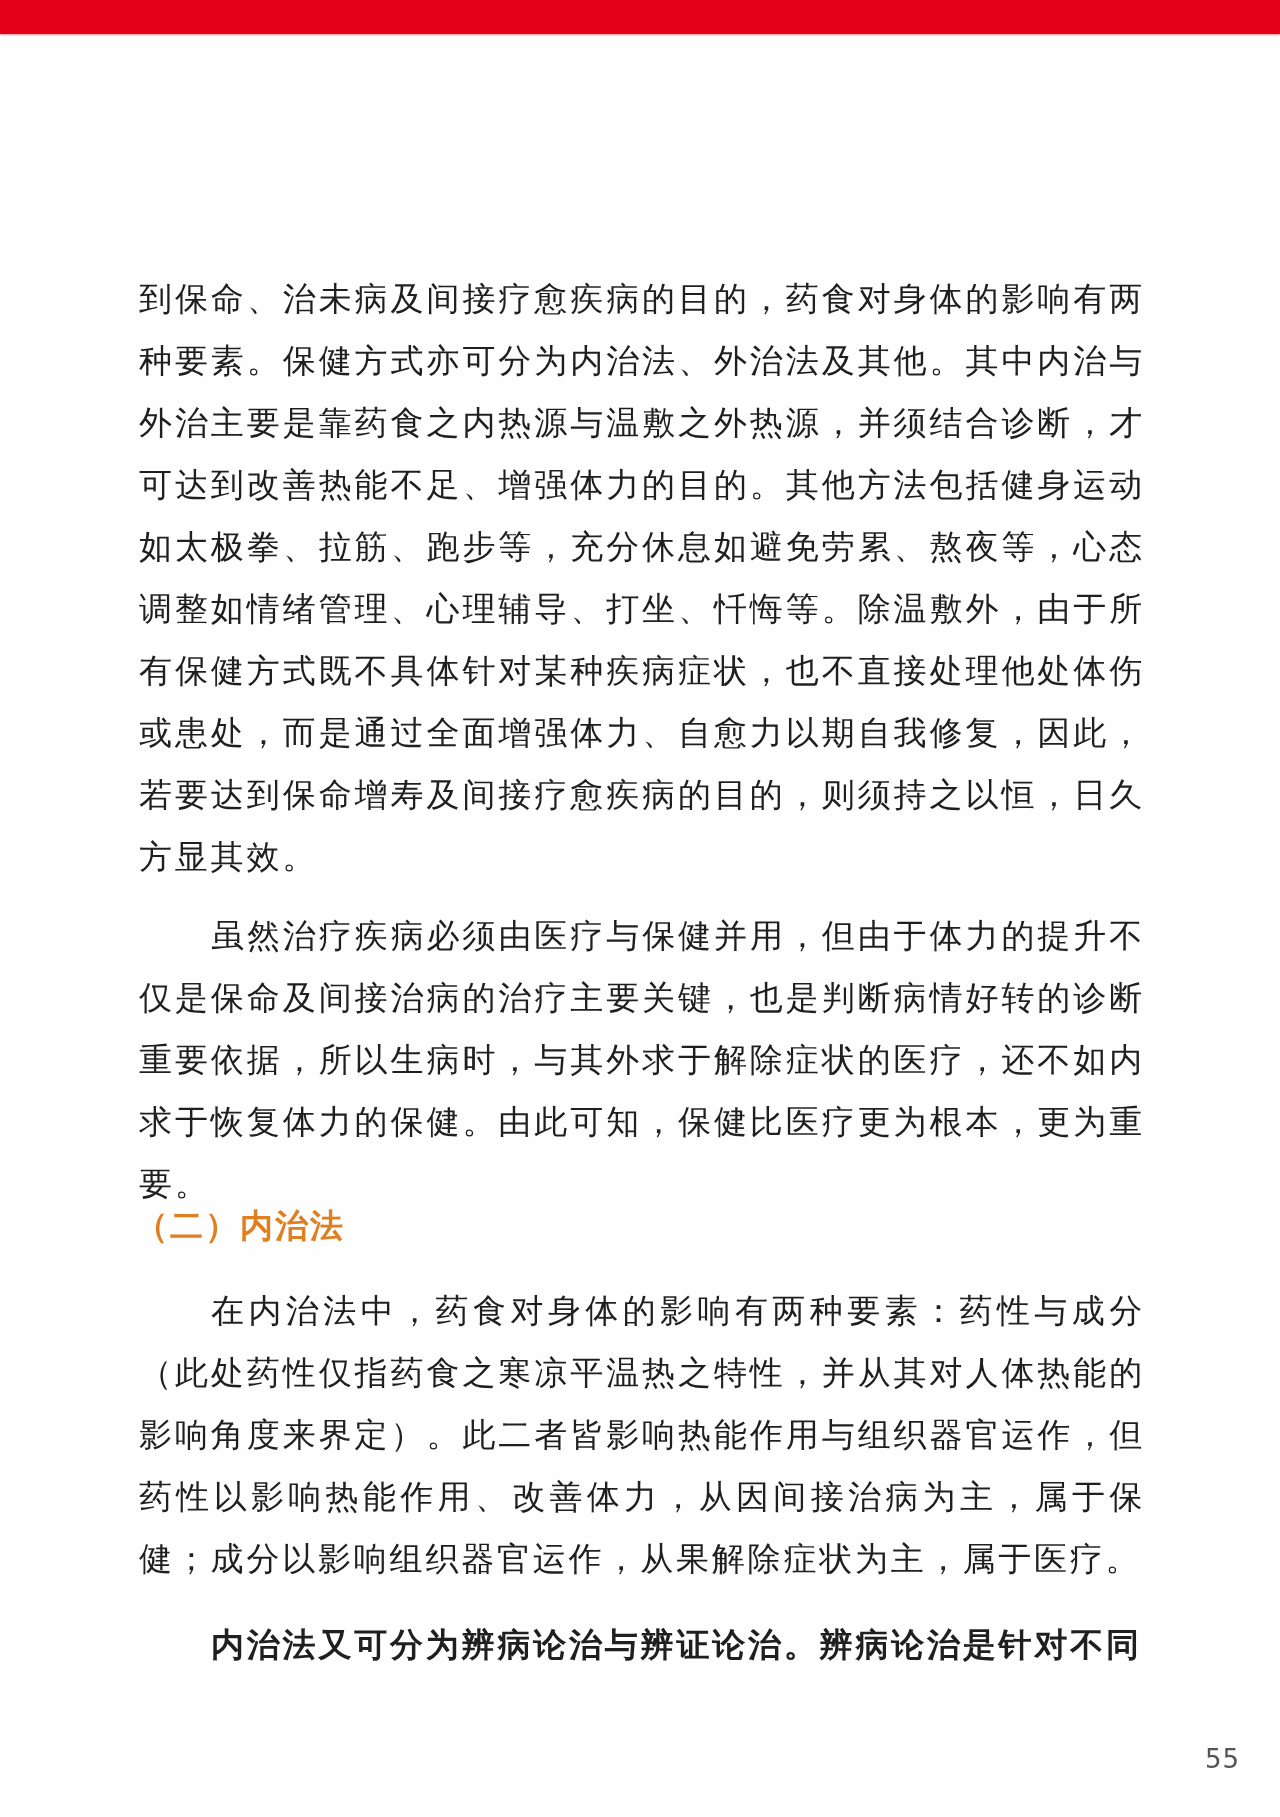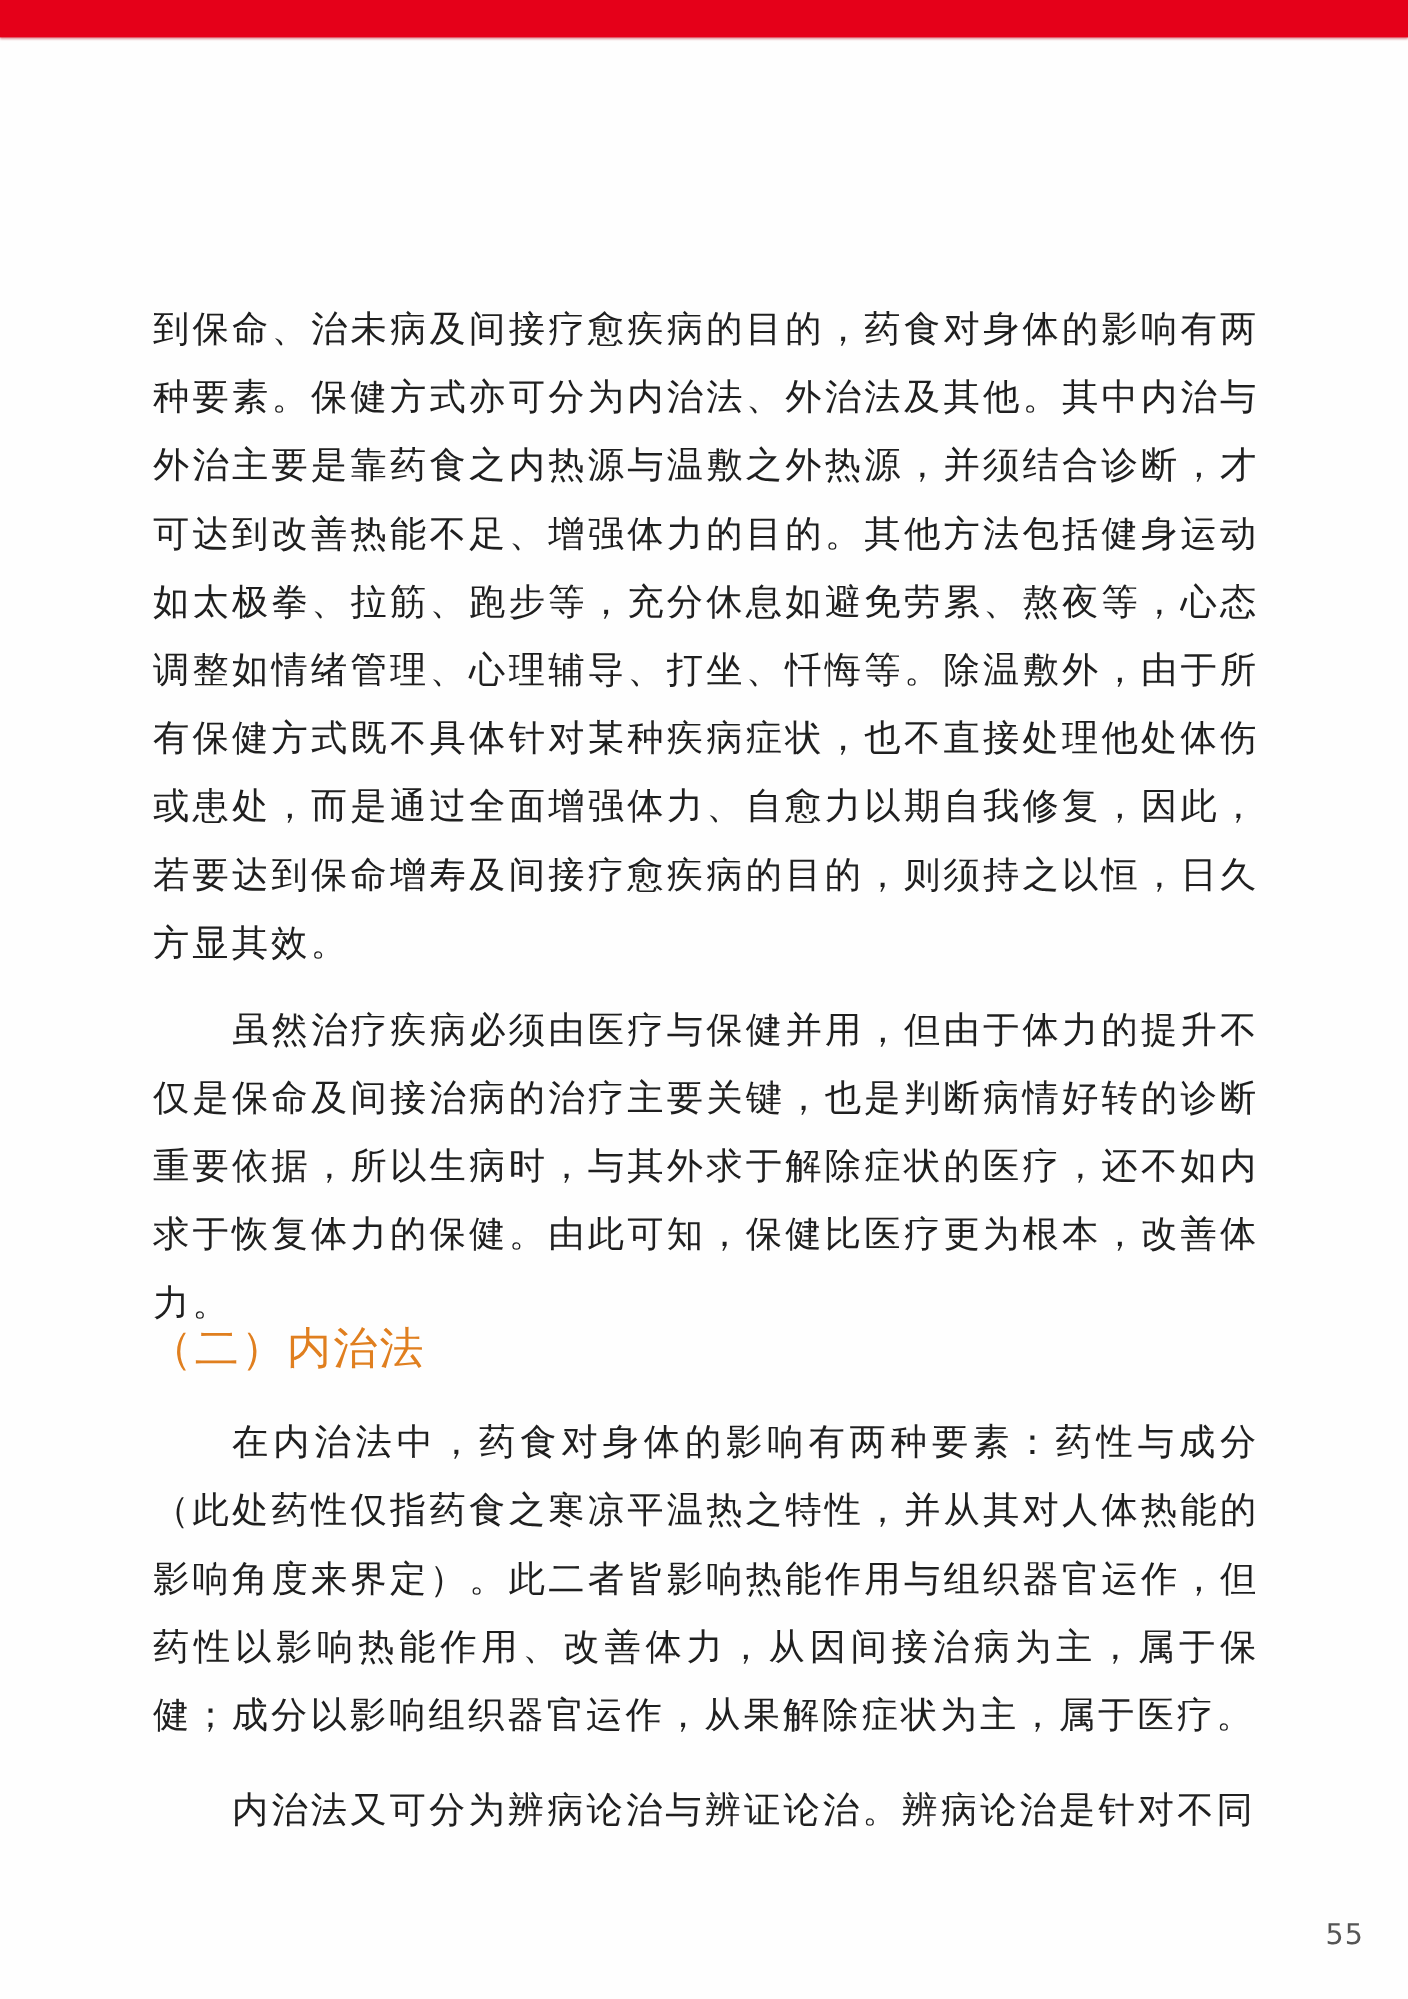--- a/index.html
+++ b/index.html
@@ -36,23 +36,23 @@
       letter-spacing: 2.8px;
       text-align: justify;
       text-justify: inter-character;
       word-break: break-all;
     }
     .para.indent { text-indent: 72px; }
     .heading {
       position: absolute;
       left: 0;
       margin: 0;
-      font-size: 40px;
+      font-size: 33px;
       line-height: 56px;
-      font-weight: normal;
+      font-weight: bold;
       color: #e07f1f;
       letter-spacing: 2px;
     }
     .page-number {
       position: absolute;
       left: 1205px;
       top: 1742px;
       font-size: 26px;
       line-height: 34px;
       color: #555555;
@@ -60,22 +60,22 @@
     }
   </style>
 </head>
 <body>
 
 <div class="top-bar"></div>
 
 <div class="content">
   <p class="para" style="top: 268px;">到保命、治未病及间接疗愈疾病的目的，药食对身体的影响有两种要素。保健方式亦可分为内治法、外治法及其他。其中内治与外治主要是靠药食之内热源与温敷之外热源，并须结合诊断，才可达到改善热能不足、增强体力的目的。其他方法包括健身运动如太极拳、拉筋、跑步等，充分休息如避免劳累、熬夜等，心态调整如情绪管理、心理辅导、打坐、忏悔等。除温敷外，由于所有保健方式既不具体针对某种疾病症状，也不直接处理他处体伤或患处，而是通过全面增强体力、自愈力以期自我修复，因此，若要达到保命增寿及间接疗愈疾病的目的，则须持之以恒，日久方显其效。</p>
 
-  <p class="para indent" style="top: 905px;">虽然治疗疾病必须由医疗与保健并用，但由于体力的提升不仅是保命及间接治病的治疗主要关键，也是判断病情好转的诊断重要依据，所以生病时，与其外求于解除症状的医疗，还不如内求于恢复体力的保健。由此可知，保健比医疗更为根本，改善体力。</p>
+  <p class="para indent" style="top: 905px;">虽然治疗疾病必须由医疗与保健并用，但由于体力的提升不仅是保命及间接治病的治疗主要关键，也是判断病情好转的诊断重要依据，所以生病时，与其外求于解除症状的医疗，还不如内求于恢复体力的保健。由此可知，保健比医疗更为根本，更为重要。</p>
 
   <h2 class="heading" style="top: 1198px; left: -4px;">（二）内治法</h2>
 
   <p class="para indent" style="top: 1280px;">在内治法中，药食对身体的影响有两种要素：药性与成分（此处药性仅指药食之寒凉平温热之特性，并从其对人体热能的影响角度来界定）。此二者皆影响热能作用与组织器官运作，但药性以影响热能作用、改善体力，从因间接治病为主，属于保健；成分以影响组织器官运作，从果解除症状为主，属于医疗。</p>
 
-  <p class="para indent" style="top: 1614px;">内治法又可分为辨病论治与辨证论治。辨病论治是针对不同</p>
+  <p class="para indent" style="top: 1614px; font-weight: bold;">内治法又可分为辨病论治与辨证论治。辨病论治是针对不同</p>
 </div>
 
 <div class="page-number">55</div>
 
 </body></html>

